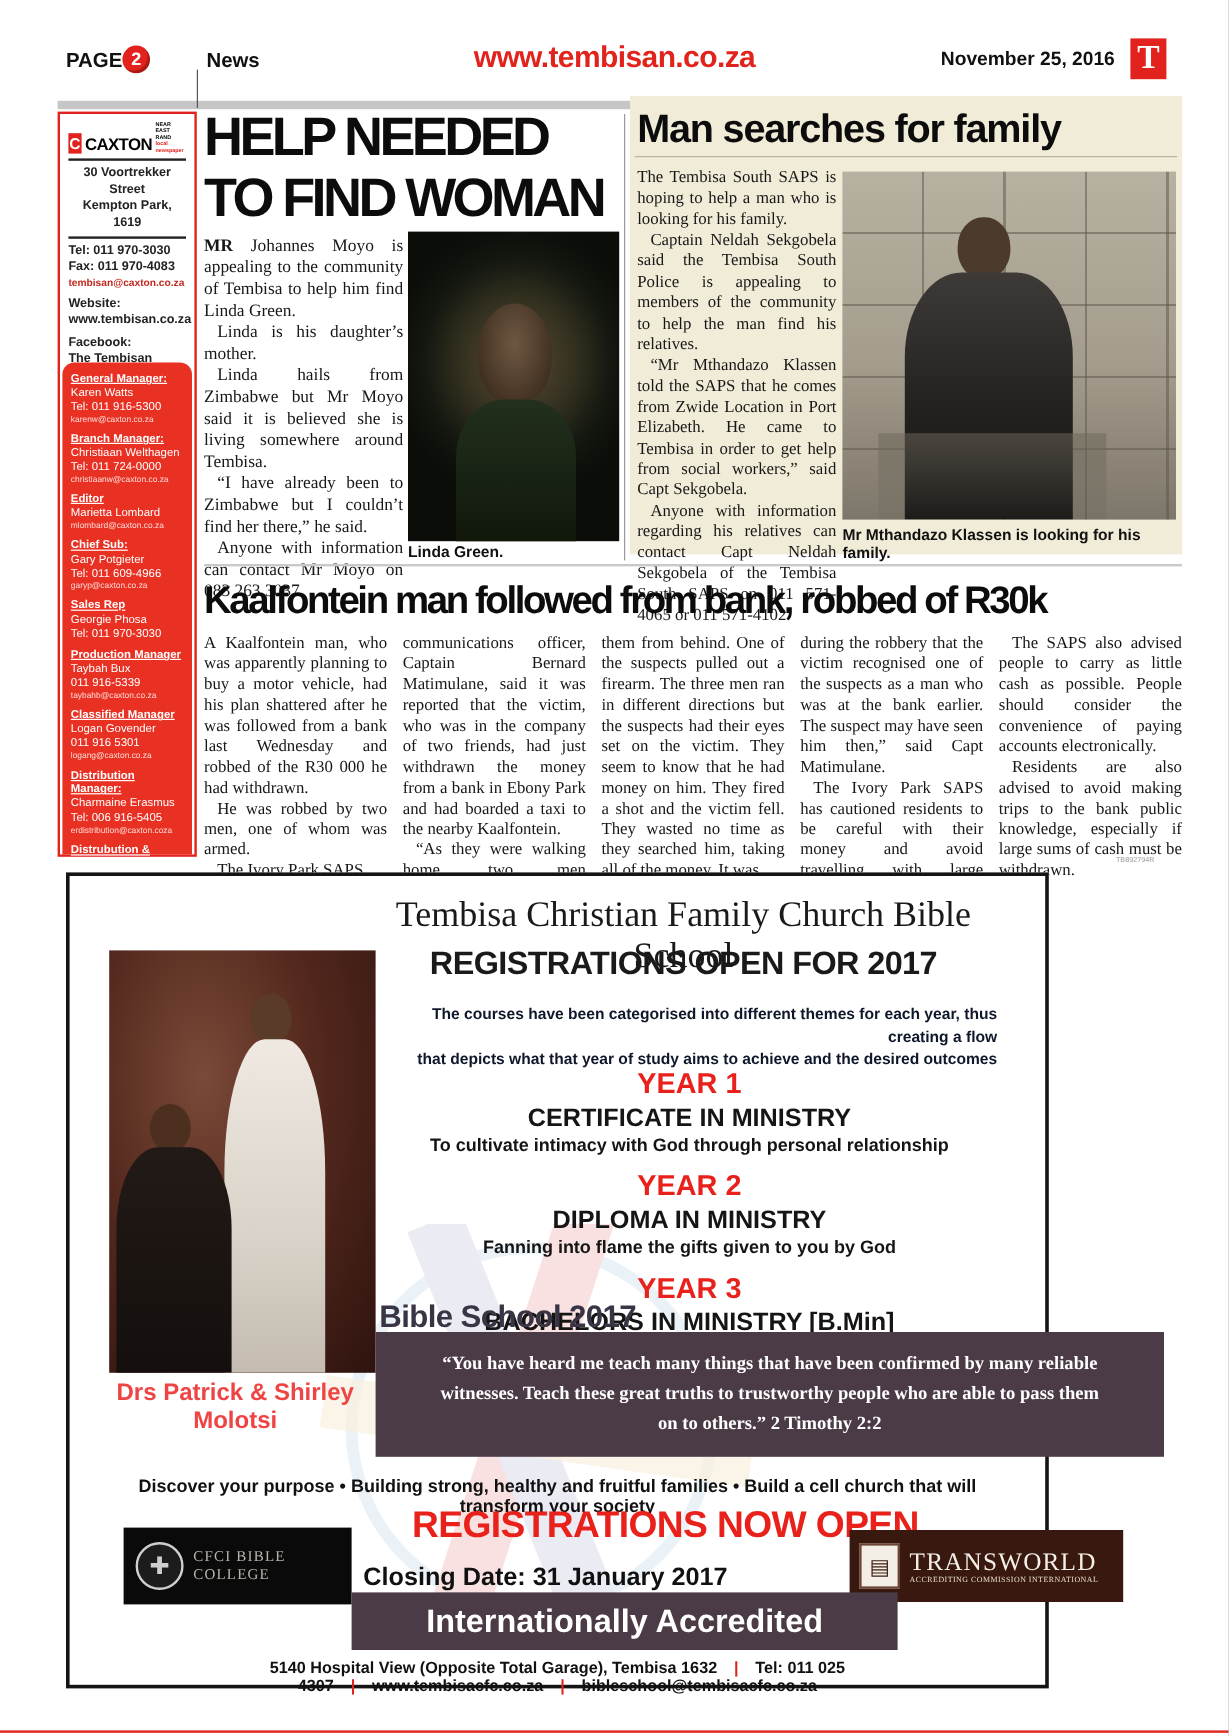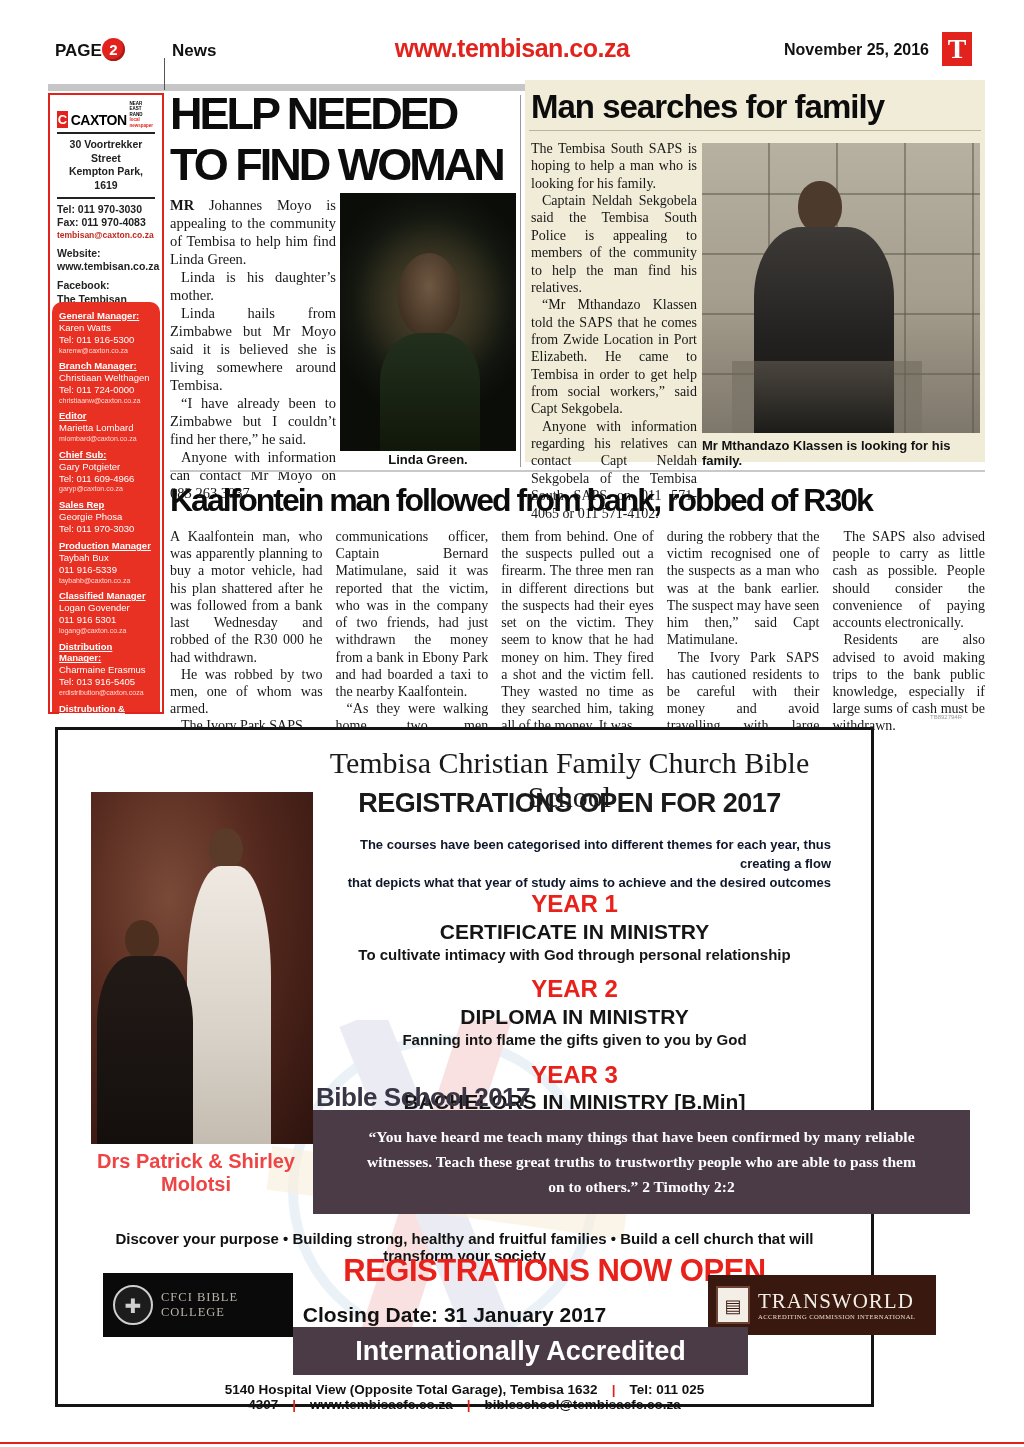--- a/index.html
+++ b/index.html
@@ -177,21 +177,21 @@
       </div>
       <div class="staff-item">
         <div class="staff-role">Classified Manager</div>
           <div class="staff-line">Logan Govender</div>
           <div class="staff-line">011 916 5301</div>
           <div class="staff-mail">logang@caxton.co.za</div>
       </div>
       <div class="staff-item">
         <div class="staff-role">Distribution Manager:</div>
           <div class="staff-line">Charmaine Erasmus</div>
-          <div class="staff-line">Tel: 013 916-5405</div>
+          <div class="staff-line">Tel: 006 916-5405</div>
           <div class="staff-mail">erdistribution@caxton.coza</div>
       </div>
       <div class="staff-item">
         <div class="staff-role">Distrubution &amp; Marketing</div>
           <div class="staff-line">Bongani Ngwenya</div>
           <div class="staff-line">011 970-3030</div>
       </div>
       <div class="staff-item">
         <div class="staff-role">Reporter:</div>
           <div class="staff-line">Malebo Debeila</div>
@@ -219,21 +219,21 @@
     <p class="ind">Anyone with information can contact Mr Moyo on 083 263 3037.</p>
   </div>
 
   <div class="abs photo" style="left:340px; top:193px; width:176px; height:258px;
        background: radial-gradient(ellipse 60% 45% at 52% 42%, #5c4a38 0%, #33301f 45%, #131710 75%, #0b0d08 100%);">
     <div style="position:absolute; left:58px; top:60px; width:62px; height:84px; border-radius:50% 50% 46% 46%;
          background:radial-gradient(ellipse at 50% 40%, #6e5843 0%, #4a3827 60%, #2c2115 100%);"></div>
     <div style="position:absolute; left:40px; top:140px; width:100px; height:120px; border-radius:40% 40% 0 0;
          background:linear-gradient(180deg, #23301e 0%, #101709 100%);"></div>
   </div>
-  <div class="abs caption" style="left:340px; top:452px; width:176px; text-align:center;">Linda Green.</div>
+  <div class="abs caption" style="left:340px; top:452px; width:176px; text-align:left;">Linda Green.</div>
 
   <div class="abs cream" style="left:525px; top:80px; width:460px; height:382px;">
     <div class="headline-l" style="padding:8px 8px 4px 6px;">Man searches for family</div>
     <div style="border-top:1px solid #b9b49c; margin:0 4px;"></div>
     <div class="body-serif" style="position:absolute; left:6px; top:60px; width:166px; font-size:14px;">
       <p>The Tembisa South SAPS is hoping to help a man who is looking for his family.</p>
       <p class="ind">Captain Neldah Sekgobela said the Tembisa South Police is appealing to members of the community to help the man find his relatives.</p>
       <p class="ind">“Mr Mthandazo Klassen told the SAPS that he comes from Zwide Location in Port Elizabeth. He came to Tembisa in order to get help from social workers,” said Capt Sekgobela.</p>
       <p class="ind">Anyone with information regarding his relatives can contact Capt Neldah Sekgobela of the Tembisa South SAPS on 011 571-4065 or 011 571-4102.</p>
     </div>

